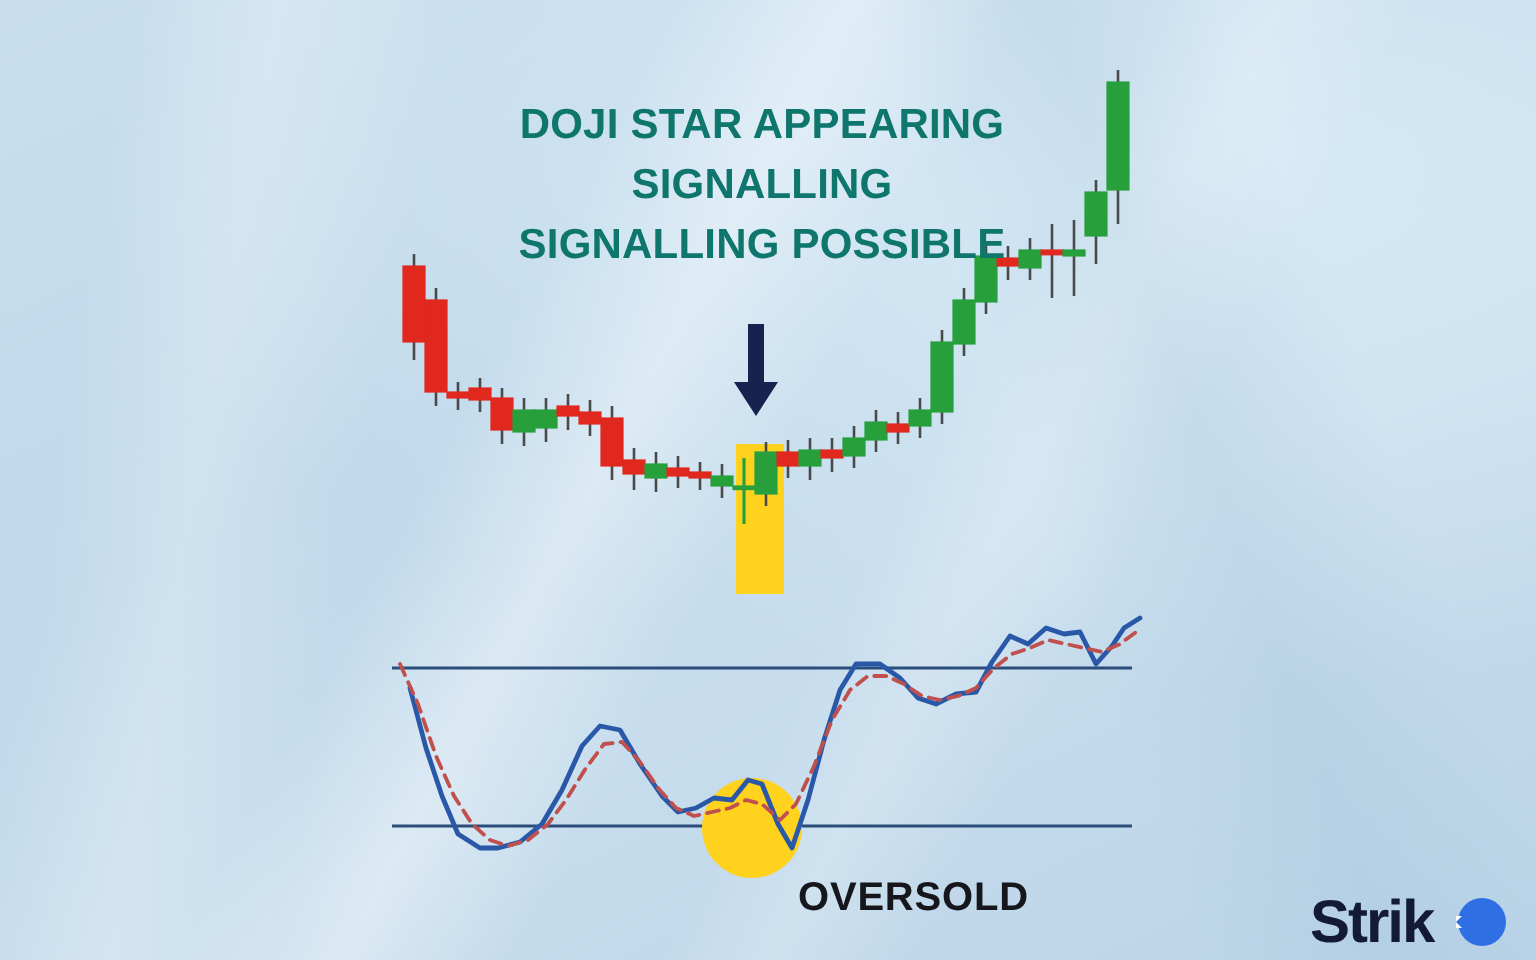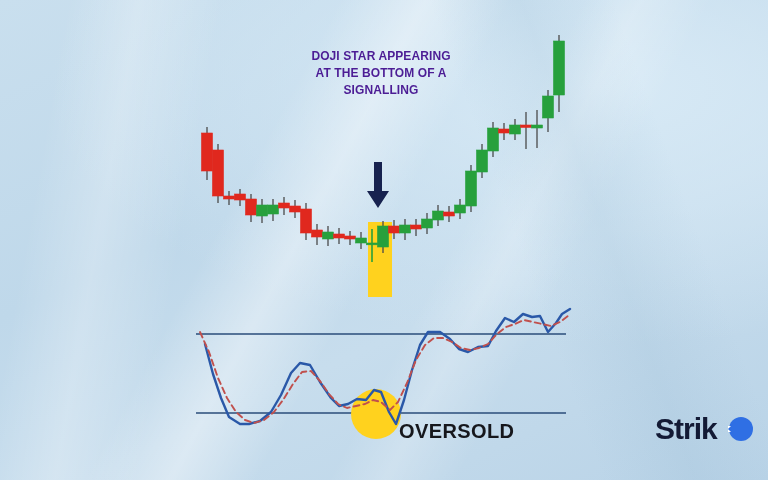--- a/index.html
+++ b/index.html
@@ -26,37 +26,37 @@
   .sheen.s3{
     background:linear-gradient(100deg,rgba(255,255,255,0) 20%,rgba(255,255,255,.25) 26%,rgba(255,255,255,0) 33%);
   }
   .sheen.s4{
     background:linear-gradient(70deg,rgba(150,185,210,0) 60%,rgba(150,185,210,.20) 67%,rgba(150,185,210,0) 74%);
   }
 
   
   #annotation{
     position:absolute;left:256px;top:48px;width:250px;
-    text-align:center;color:#4c1d95;
-    font-size:12px;font-weight:700;line-height:1.42;
+    text-align:center;color:#0f766e;
+    font-size:21px;font-weight:700;line-height:1.42;
     letter-spacing:.1px;
   }
   #annotation div{white-space:nowrap;}
 
   
   svg.layer{position:absolute;left:0;top:0;width:768px;height:480px;overflow:visible;}
 
   
   #oversold-label{
-    position:absolute;left:399px;top:420px;
+    position:absolute;left:399px;top:438px;
     font-size:20px;font-weight:800;color:#16171c;letter-spacing:.4px;
   }
 
   
-  #logo{position:absolute;left:655px;top:412px;height:34px;}
+  #logo{position:absolute;left:655px;top:444px;height:34px;}
 </style>
 </head>
 <body>
 
 <div id="stage">
 
   <div class="bg-base"></div>
   <div class="sheen s1"></div>
   <div class="sheen s2"></div>
   <div class="sheen s3"></div>
@@ -196,22 +196,22 @@
         <line x1="559" x2="559" y1="35" y2="112" stroke="#4a4a4a" stroke-width="1.3"></line>
         <rect x="553.5" y="41" width="11" height="54" fill="#27a03c" stroke="#27a03c" stroke-width="0.6"></rect>
       </g>
       <path d="M374,162 L382,162 L382,191
         L389,191 L378,208 L367,191
         L374,191 Z" fill="#17224f"></path>
     </svg>
 
   <div id="annotation">
     <div>DOJI STAR APPEARING</div>
-    <div>AT THE BOTTOM OF A</div>
     <div>SIGNALLING</div>
+    <div>SIGNALLING POSSIBLE</div>
   </div>
 
   <svg class="layer" id="rsi-layer">
       <line x1="196" x2="566" y1="334" y2="334" stroke="#2a4d7a" stroke-width="1.4"></line>
       <line x1="196" x2="566" y1="413" y2="413" stroke="#2a4d7a" stroke-width="1.4"></line>
       <circle cx="376" cy="414" r="25" fill="#ffd21e"></circle>
       <polyline points="205,344 213,374 221,398 229,417 240,424 249,424 260,421 271,412 281,395 291,373 300,363 310,365 320,382 331,398 339,406 348,404 357,399 366,400 374,390 381,392 389,412 396,424 404,400 412,370 420,345 428,332 440,332 450,339 459,349 468,352 478,347 488,346 496,331 505,318 514,322 523,314 532,317 540,316 548,332 556,323 562,314 570,309" fill="none" stroke="#2a58a8" stroke-width="2.4" stroke-linejoin="round" stroke-linecap="round"></polyline>
       <polyline points="200,332 209,352 218,378 227,398 236,412 245,420 254,423 264,420 274,412 283,400 293,384 302,372 311,371 320,381 329,394 338,404 347,408 356,406 365,404 373,400 381,402 390,410 398,402 407,383 416,360 425,345 434,338 443,338 452,342 461,348 470,350 479,348 488,344 497,334 506,327 515,324 524,320 533,322 542,324 551,326 560,322 568,316" fill="none" stroke="#c0504d" stroke-width="1.9" stroke-linejoin="round" stroke-linecap="round" stroke-dasharray="6,4"></polyline>
     </svg>
 

